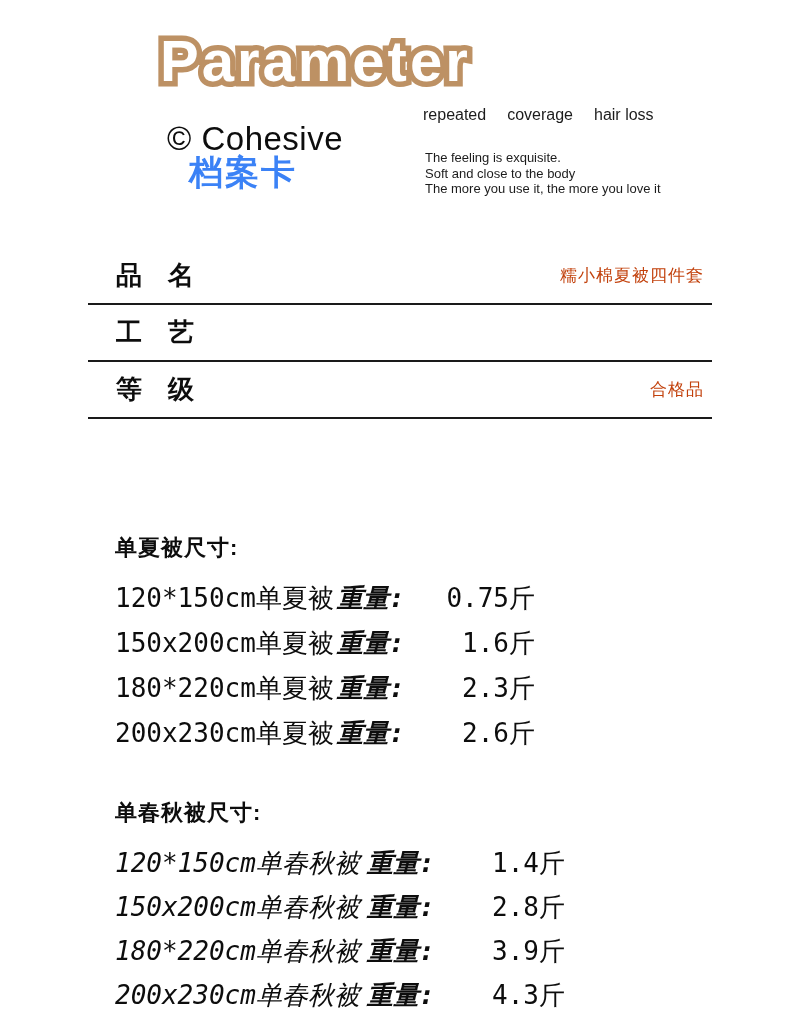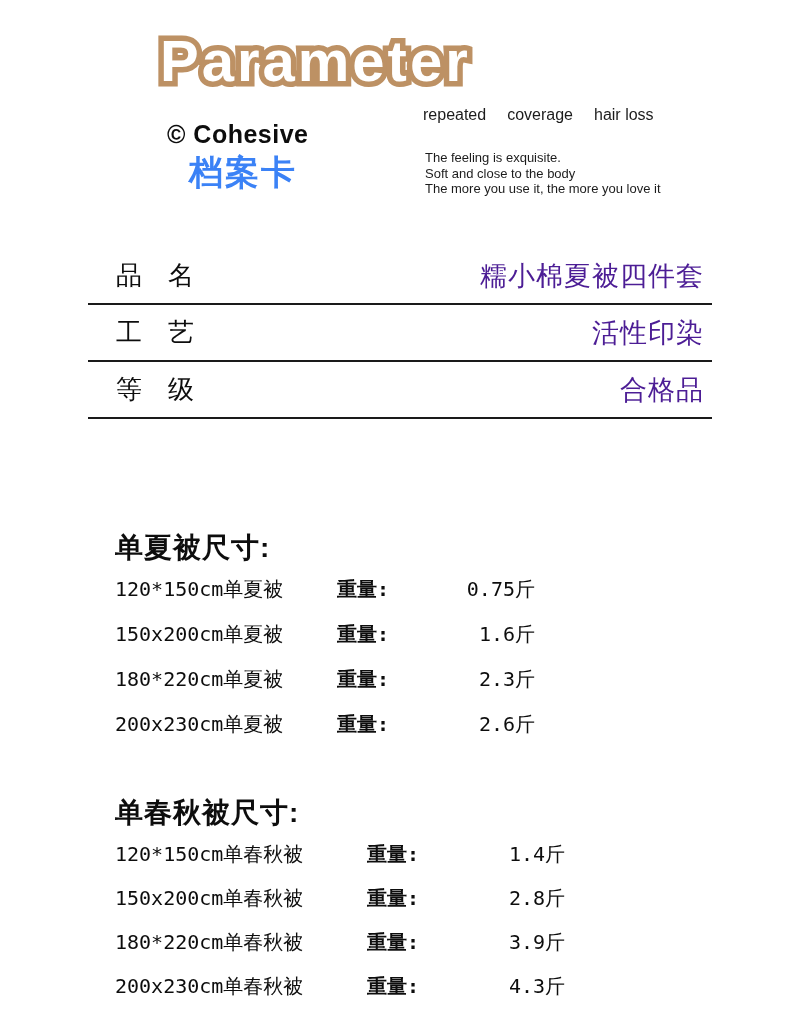--- a/index.html
+++ b/index.html
@@ -36,22 +36,22 @@
   }
   .param-title .fill {
     color: #ffffff;
   }
 
   
   .brand {
     position: absolute;
     left: 167px;
     top: 120px;
-    font-size: 25px;
-    font-weight: 700;
+    font-size: 33px;
+    font-weight: 400;
     color: #0d0d0d;
     letter-spacing: 0.5px;
   }
   .card-label {
     position: absolute;
     left: 189px;
     top: 150px;
     font-size: 34px;
     font-weight: 700;
     color: #3b82f6;
@@ -87,57 +87,58 @@
   .spec-table .t-row {
     display: flex;
     justify-content: space-between;
     align-items: center;
     height: 57px;
     border-bottom: 2.5px solid #1a1a1a;
     padding: 0 8px 0 28px;
   }
   .t-label {
     font-size: 26px;
+    font-weight: 700;
+    color: #0d0d0d;
+    white-space: pre;
+  }
+  .t-value {
+    font-size: 17px;
     font-weight: 400;
-    color: #0d0d0d;
-    white-space: pre;
-  }
-  .t-value {
-    font-size: 27px;
-    font-weight: 400;
-    color: #4c1d95;
+    color: #c2410c;
     letter-spacing: 1px;
   }
 
   
   .size-section {
     position: absolute;
     left: 115px;
   }
   .size-section.sec1 { top: 528px; }
   .size-section.sec2 { top: 793px; }
   .sec-heading {
-    font-size: 28px;
+    font-size: 22px;
     font-weight: 600;
     line-height: 40px;
     color: #0d0d0d;
     letter-spacing: 1px;
   }
   .sec-rows { margin-top: 8px; }
   .spec-row {
     display: flex;
+    align-items: center;
     height: 45px;
-    font-size: 20px;
+    font-size: 26px;
     color: #0d0d0d;
     font-family: "DejaVu Sans Mono", "Liberation Sans", sans-serif;
   }
   .sec2 .spec-row { height: 44px; }
   .spec-size { width: 222px; white-space: nowrap; }
-  .sec2 .spec-size { width: 252px; }
-  .spec-wlabel { width: 80px; font-weight: 600; }
+  .sec2 .spec-size { width: 252px; font-style: italic; }
+  .spec-wlabel { width: 80px; font-weight: 600; font-style: italic; }
   .spec-value { width: 118px; text-align: right; }
 </style>
 </head>
 <body>
 
 <div class="page">
 
   <div class="param-title">
     <span class="layer stroke">Parameter</span>
     <span class="layer fill">Parameter</span>
@@ -158,21 +159,20 @@
     <div>The more you use it, the more you love it</div>
   </div>
 
   <div class="spec-table">
     <div class="t-row">
       <span class="t-label">品　名</span>
       <span class="t-value">糯小棉夏被四件套</span>
     </div>
     <div class="t-row">
       <span class="t-label">工　艺</span>
-      <span class="t-value">活性印染</span>
     </div>
     <div class="t-row">
       <span class="t-label">等　级</span>
       <span class="t-value">合格品</span>
     </div>
   </div>
 
   <div class="size-section sec1">
     <div class="sec-heading">单夏被尺寸:</div>
     <div class="sec-rows">

